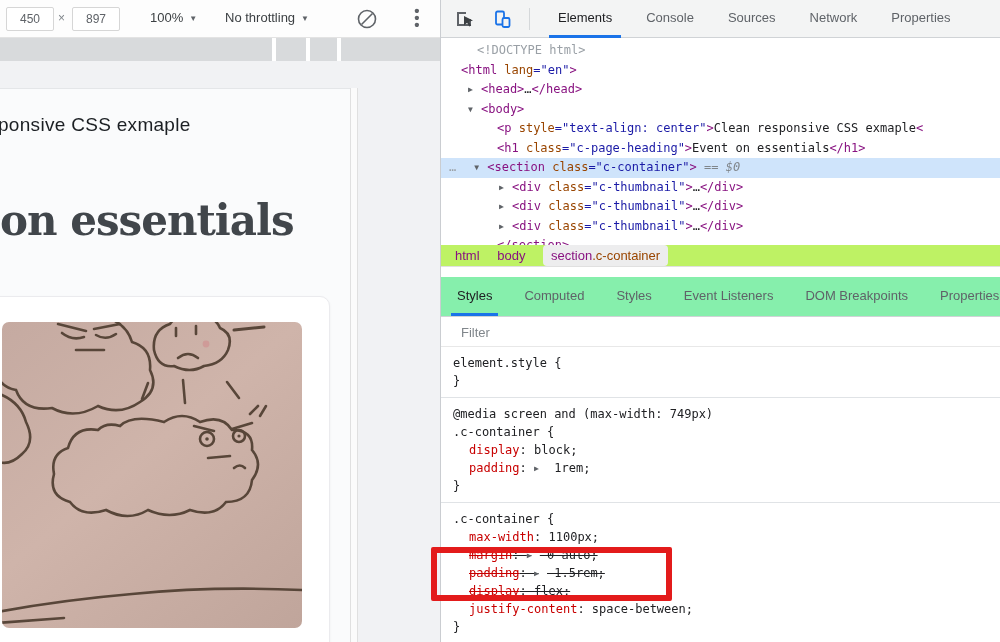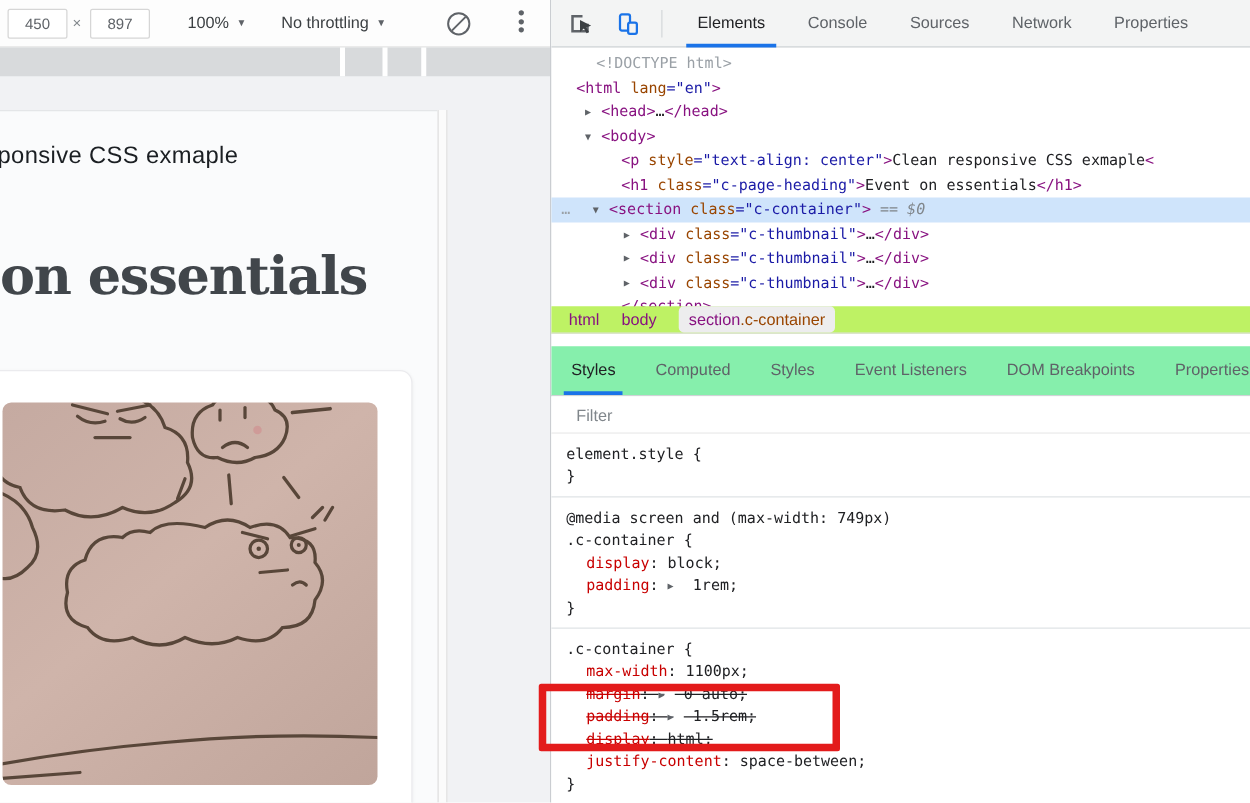--- a/index.html
+++ b/index.html
@@ -243,20 +243,20 @@
       <div class="css-line"><span class="c-sel">.c-container {</span></div>
       <div class="css-line ind"><span class="c-prop">display</span><span class="c-pval">: </span><span class="c-pval">block;</span></div>
       <div class="css-line ind"><span class="c-prop">padding</span><span class="c-pval">: </span><span class="c-arrow">▶</span><span class="c-pval"> 1rem;</span></div>
       <div class="css-line"><span class="c-sel">}</span></div>
     </div>
     <div class="rule-block">
       <div class="css-line"><span class="c-sel">.c-container {</span></div>
       <div class="css-line ind"><span class="c-prop">max-width</span><span class="c-pval">: </span><span class="c-pval">1100px;</span></div>
       <div class="css-line ind"><span class="c-prop c-s">margin</span><span class="c-pval c-s">: </span><span class="c-arrow c-s">▶</span><span class="c-pval c-s"> 0 auto;</span></div>
       <div class="css-line ind"><span class="c-prop c-s">padding</span><span class="c-pval c-s">: </span><span class="c-arrow c-s">▶</span><span class="c-pval c-s"> 1.5rem;</span></div>
-      <div class="css-line ind"><span class="c-prop c-s">display</span><span class="c-pval c-s">: </span><span class="c-pval c-s">html;</span></div>
+      <div class="css-line ind"><span class="c-prop c-s">display</span><span class="c-pval c-s">: </span><span class="c-pval c-s">flex;</span></div>
       <div class="css-line ind"><span class="c-prop">justify-content</span><span class="c-pval">: </span><span class="c-pval">space-between;</span></div>
       <div class="css-line"><span class="c-sel">}</span></div>
     </div>
   </div>
 </div>
 
 <div id="red-annotation"></div>
 
 </body></html>

